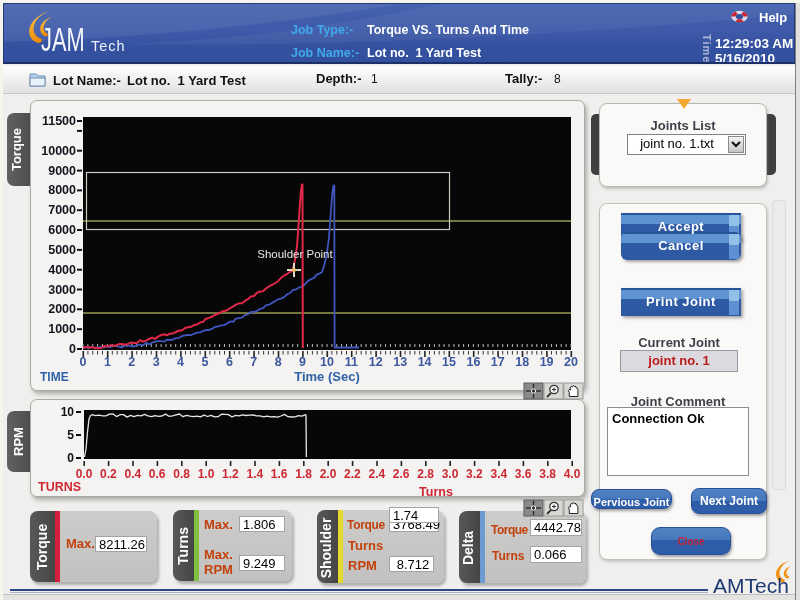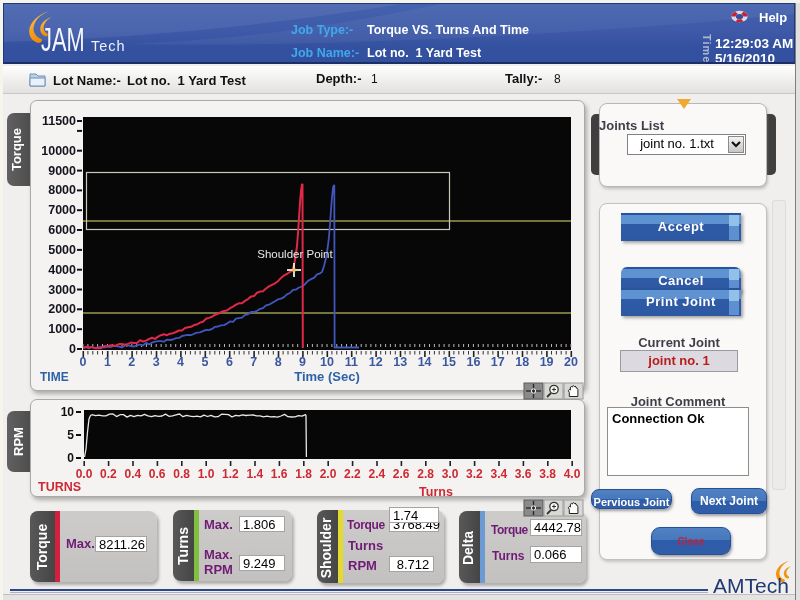--- a/index.html
+++ b/index.html
@@ -26,21 +26,21 @@
   .bigbtn { width:120px; height:28px; position:absolute; left:621px; background:linear-gradient(180deg,#27559C 0%,#27559C 8%,#5E92D0 8%, #5E92D0 41%, #2F5AA5 41%, #2D58A2 100%); box-shadow:2px 2px 3px rgba(80,80,80,0.5); color:#FFF; font-weight:bold; font-size:13px; text-align:center; line-height:28px; letter-spacing:0.5px; }
   .bigbtn .edge { position:absolute; right:2px; top:2px; width:10px; height:25px; background:linear-gradient(180deg,#93C0E8 0%,#93C0E8 45%,#5E8FD0 45%,#5E8FD0 100%); }
   .bigbtn .lab { position:relative; z-index:2; }
   
   .navbtn { position:absolute; border-radius:8px; background:linear-gradient(180deg,#5181C2 0%,#4678BC 48%,#2E5CA8 48%,#2F5DA8 100%); border:1px solid #27509A; box-shadow:1px 2px 3px rgba(100,100,100,0.6); color:#FFF; font-weight:bold; font-size:12px; text-align:center; }
   
   .sbox { position:absolute; background:linear-gradient(180deg,#CDCCCA,#C2C1BF); border-radius:8px; box-shadow:2px 3px 3px rgba(110,110,110,0.5); }
   .sbox .stab { position:absolute; left:0; top:0; bottom:0; background:linear-gradient(90deg,#585858,#454545); border-radius:8px 0 0 8px; }
   .sbox .stripe { position:absolute; top:0; bottom:0; width:5px; }
   .svert { position:absolute; color:#FFF; font-weight:bold; font-size:14px; transform:rotate(-90deg); transform-origin:center; white-space:nowrap; }
-  .slab { position:absolute; font-weight:bold; font-size:13px; color:#701a75; }
+  .slab { position:absolute; font-weight:bold; font-size:13px; color:#c2410c; }
   .sinput { position:absolute; background:#FFF; border:1px solid #A5A4A2; font-size:13px; color:#000; padding-left:3px; }
 </style>
 </head>
 <body>
 <div class="abs" id="frame-bottom"></div>
 <div class="abs" id="frame-right"></div>
 <div class="abs" id="header">
 
   <svg class="abs" style="left:0;top:0;" width="792" height="61" viewBox="0 0 792 61">
     <path d="M-10,38 C170,34 330,14 500,-18 L-10,-18 Z" fill="rgba(255,255,255,0.07)"></path>
@@ -346,36 +346,36 @@
       <line x1="554" y1="504.5" x2="554" y2="508.5"></line>
     </g>
 <rect x="564" y="500" width="19" height="16" fill="#D8D8D4" stroke="#9A9A9A"></rect>
 <path d="M569.3,513.5 L569.3,509.5 L568.3,507.5 L569.6,506.3 L570.4,507.2 L570.4,504.2 L571.4,503.4 L572.2,504.2 L572.5,503.2 L573.6,502.6 L574.3,503.6 L575,503.2 L576,503.8 L576.2,505 L577.2,505.2 L577.9,506.6 L577.9,513.5 Z" fill="#FDFDFD" stroke="#222" stroke-width="1"></path>
 </svg>
 
 <div class="abs" style="left:677px;top:99px;width:0;height:0;border-left:7px solid transparent;border-right:7px solid transparent;border-top:10px solid #F0A830;z-index:20;"></div>
 <div class="abs" style="left:591px;top:114px;width:20px;height:61px;background:#3F3F3F;border-radius:5px;"></div>
 <div class="abs" style="left:756px;top:114px;width:20px;height:61px;background:#3F3F3F;border-radius:5px;"></div>
 <div class="abs" style="left:599px;top:103px;width:168px;height:84px;background:#FAF9F7;border:1px solid #B9B7B4;border-radius:8px;box-shadow:1px 2px 3px rgba(120,120,120,0.4);"></div>
-<div class="abs b" style="left:599px;top:118px;width:168px;text-align:left;font-size:13px;color:#3F3F4A;">Joints List</div>
+<div class="abs b" style="left:599px;top:118px;width:168px;text-align:center;font-size:13px;color:#3F3F4A;">Joints List</div>
 <div class="abs" style="left:627px;top:134px;width:119px;height:21px;background:#FFF;border:1px solid #828282;"></div>
 <div class="abs" style="left:627px;top:134px;width:100px;height:21px;font-size:13px;color:#000;text-align:center;line-height:20px;">joint no. 1.txt</div>
 <div class="abs" style="left:728px;top:136px;width:16px;height:17px;background:linear-gradient(180deg,#F2F2F2,#C6C6C6);border:1px solid #8A8A8A;"></div>
 <svg class="abs" style="left:731px;top:141px;" width="10" height="7" viewBox="0 0 10 7">
     <path d="M1,1 L5,5 L9,1" stroke="#111" stroke-width="2.2" fill="none"></path>
   </svg>
 
 <div class="abs" style="left:772px;top:200px;width:14px;height:290px;background:#ECEBE9;border:1px solid #DDDCDA;border-radius:3px;"></div>
 <div class="abs" style="left:599px;top:203px;width:168px;height:357px;background:#FAF9F7;border:1px solid #C2C0BD;border-radius:8px;box-shadow:1px 2px 3px rgba(120,120,120,0.35);"></div>
 
 <div class="bigbtn" style="top:213px;">
     <div class="edge"></div>
     <div class="lab">Accept</div>
   </div>
-<div class="bigbtn" style="top:267px;border-radius:6px;">
+<div class="bigbtn" style="top:232px;border-radius:6px;">
     <div class="edge"></div>
     <div class="lab">Cancel</div>
   </div>
 <div class="bigbtn" style="top:288px;">
     <div class="edge"></div>
     <div class="lab">Print Joint</div>
   </div>
 
 <div class="abs b" style="left:599px;top:335px;width:160px;text-align:center;font-size:13px;color:#3F3F4A;">Current Joint</div>
 <div class="abs" style="left:620px;top:350px;width:118px;height:22px;background:#DCDAE0;border:1px solid #9A99A0;"></div>

